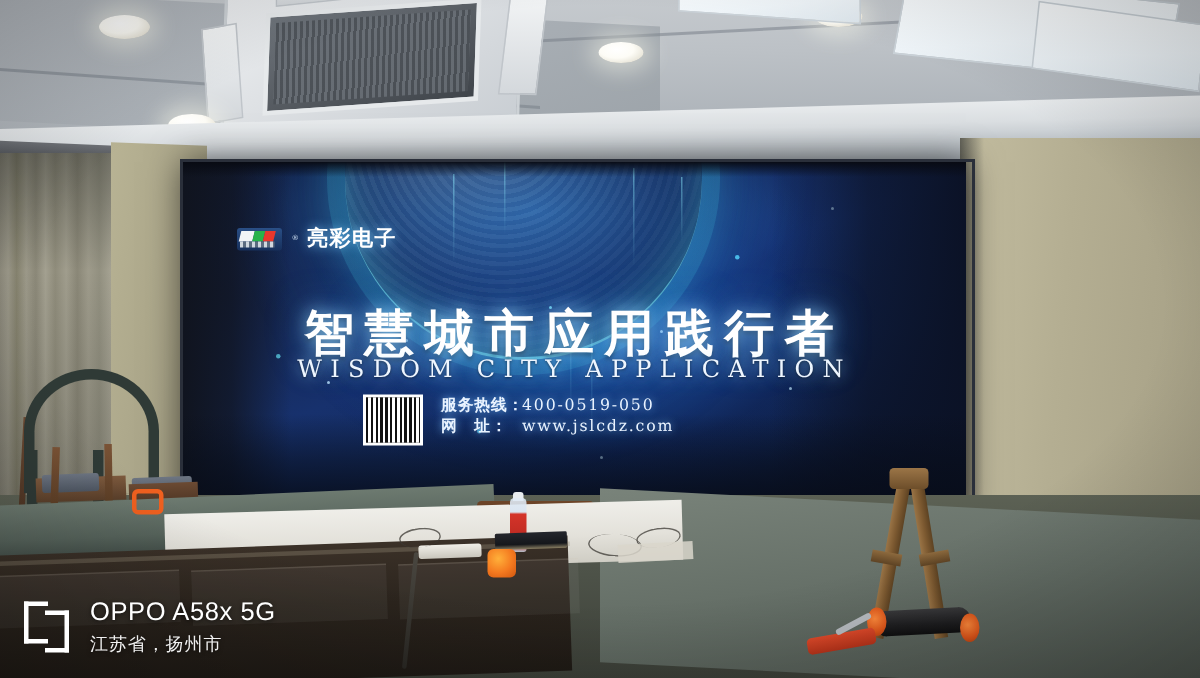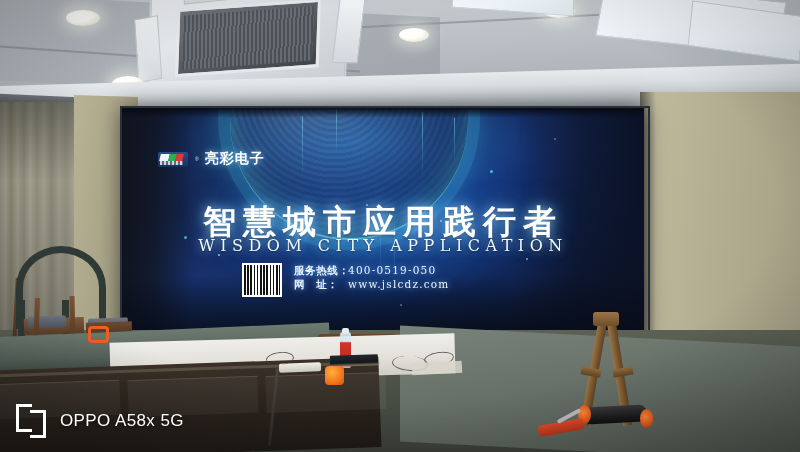--- a/index.html
+++ b/index.html
@@ -552,17 +552,18 @@
   <div class="red-tool"></div>
   <div class="tool-handle"></div>
 
   <div class="watermark">
     <div class="wm-logo">
       <span class="wm-b1"></span>
       <span class="wm-b2"></span>
     </div>
     <div class="wm-text">
       <div class="wm-model">OPPO A58x 5G</div>
+      <div class="wm-loc">江苏省，扬州市</div>
     </div>
   </div>
 
   <div class="vignette"></div>
 </div>
 
 </body></html>

